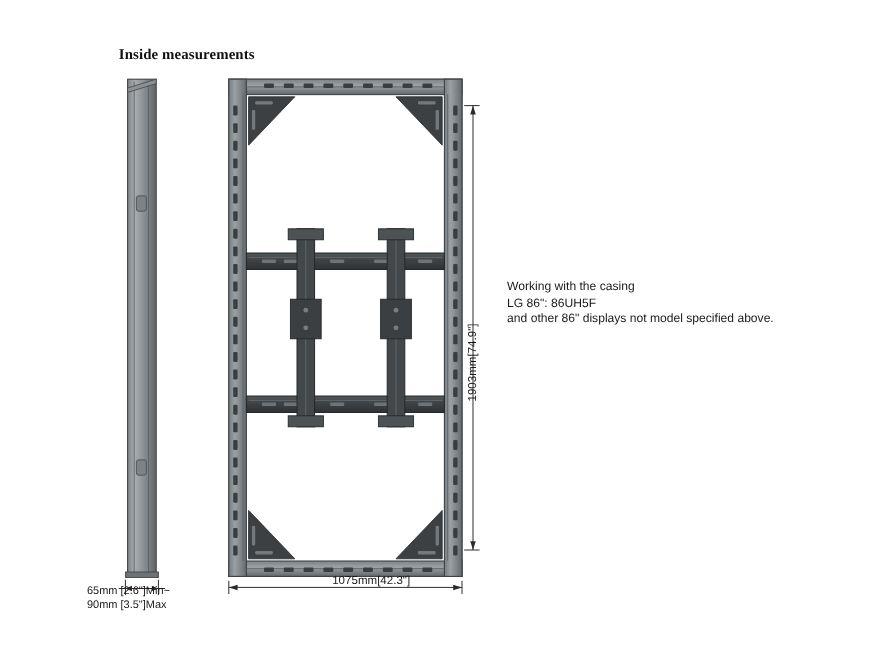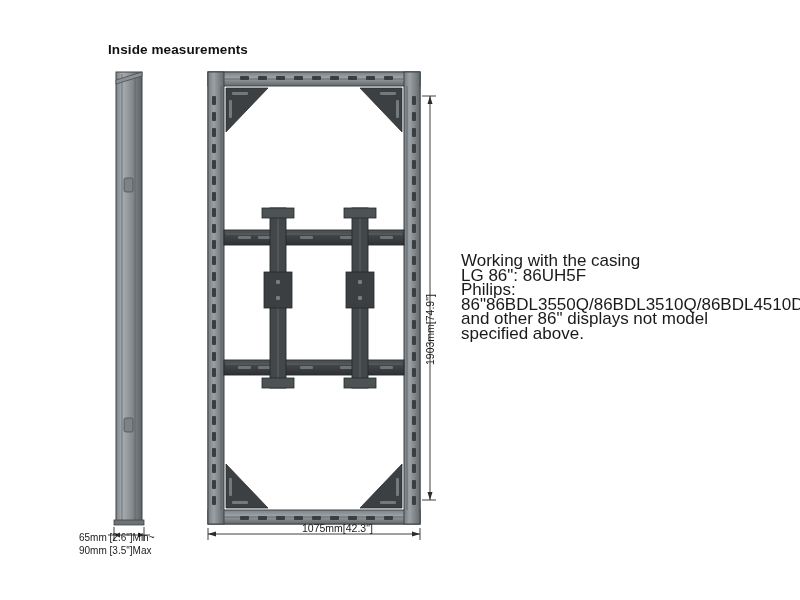--- a/index.html
+++ b/index.html
@@ -24,27 +24,28 @@
   }
 
   .title {
     position: absolute;
     left: 108px;
     top: 42px;
     font-size: 13.5px;
     font-weight: bold;
     letter-spacing: 0.1px;
     color: #111111;
+    font-family: Liberation Serif, serif;
   }
 
   .notes {
     position: absolute;
     left: 461px;
     top: 254px;
-    font-size: 17px;
+    font-size: 11px;
     line-height: 14.5px;
     color: #1a1a1a;
     width: 300px;
   }
   .notes .blank { height: 14px; }
 
   .dim-label {
     position: absolute;
     font-size: 10.5px;
     color: #1a1a1a;
@@ -305,18 +306,17 @@
   <div class="dim-label" id="dim-height-label">1903mm[74.9"]</div>
 
   <div class="dim-label" id="dim-depth-label">
     <span>65mm [2.6"]Min~</span><br>
     <span>90mm [3.5"]Max</span>
   </div>
 
   <div class="notes">
     <div>Working with the casing</div>
     <div>LG 86": 86UH5F</div>
-    <div>Philips: 86"86BDL3550Q/86BDL3510Q/86BDL4510D</div>
     <div>and other 86" displays not model specified above.</div>
     <div class="blank"></div>
   </div>
 
 </div>
 
 </body></html>

